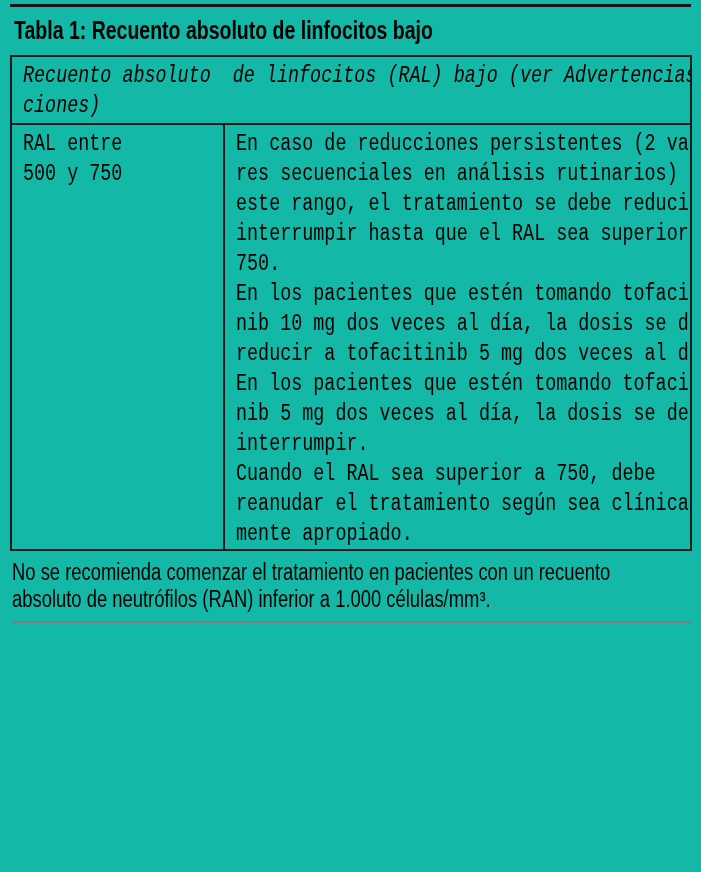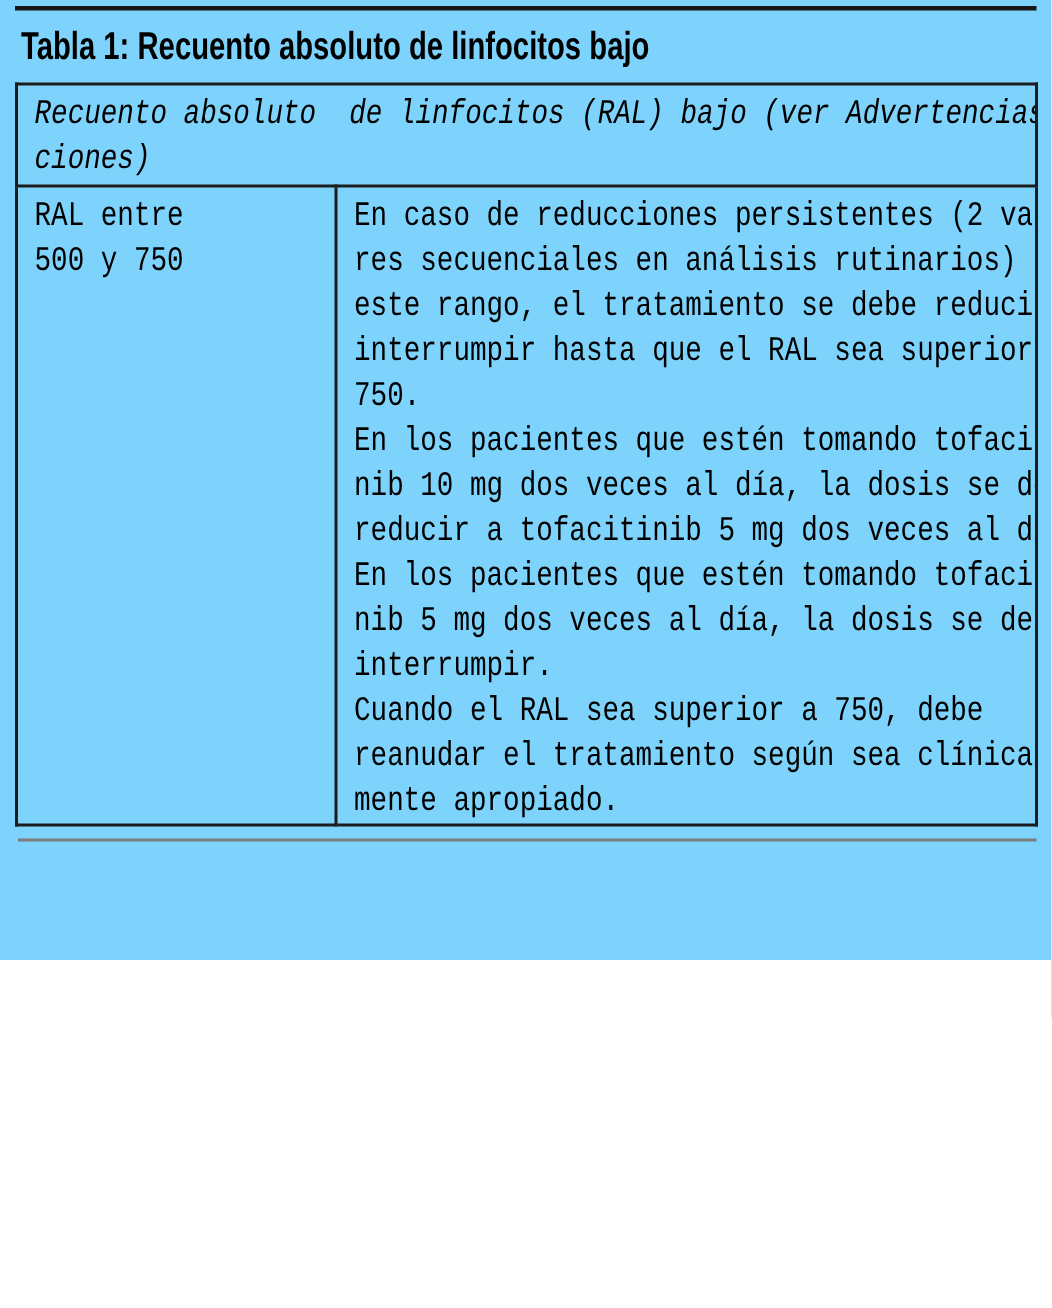--- a/index.html
+++ b/index.html
@@ -5,22 +5,22 @@
   html, body {
     margin: 0;
     padding: 0;
     background: #ffffff;
     color: #000000;
     font-family: "Liberation Sans", sans-serif;
   }
   .page {
     position: relative;
     width: 701px;
-    height: 640px;
-    background: #7dd3fc;
+    height: 872px;
+    background: #14b8a6;
     overflow: hidden;
   }
   .top-rule {
     margin: 4px 10px 0 10px;
     height: 3px;
     background: #161616;
   }
   .doc-title {
     margin: 9px 0 10px 14px;
     font-size: 26px;
@@ -106,16 +106,20 @@
 nib 5 mg dos veces al día, la dosis se debe
 interrumpir.
 Cuando el RAL sea superior a 750, debe
 reanudar el tratamiento según sea clínica-
 mente apropiado.</div>
         </td>
       </tr>
     </tbody>
   </table>
 
+  <div class="footnote">
+    <div class="cond">No se recomienda comenzar el tratamiento en pacientes con un recuento
+absoluto de neutrófilos (RAN) inferior a 1.000 células/mm³.</div>
+  </div>
 
   <div class="bottom-rule"></div>
 
 </div>
 
 </body></html>

